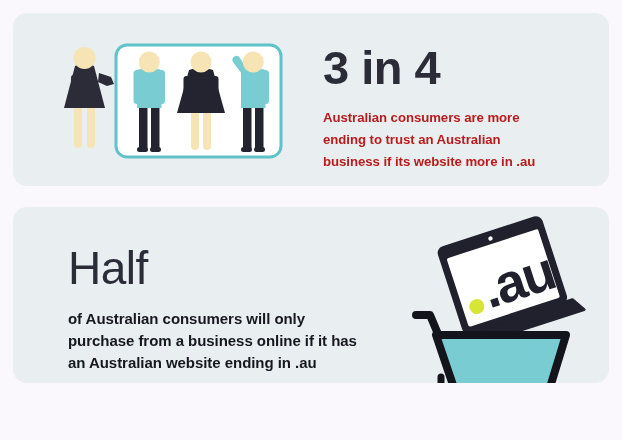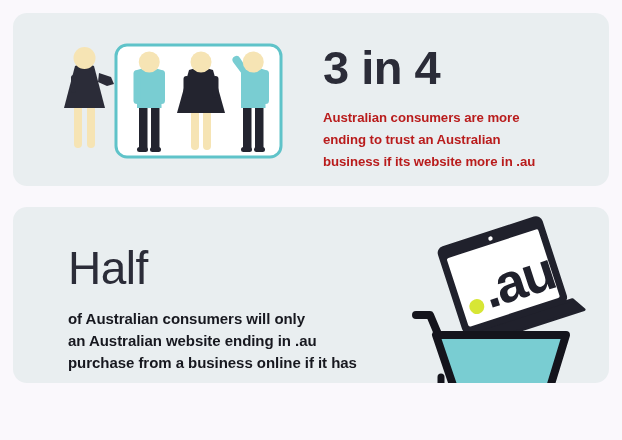--- a/index.html
+++ b/index.html
@@ -163,22 +163,22 @@
     </div>
   </div>
 
   <div class="card card-bottom">
     <div class="bottom-inner">
 
       <div class="text-col-bottom">
         <div class="stat-big-2">Half</div>
         <div class="stat-body-2">
           <div>of Australian consumers will only</div>
+          <div>purchase from a business online if it has</div>
           <div>an Australian website ending in .au</div>
-          <div>purchase from a business online if it has</div>
         </div>
       </div>
 
       <div class="cart-art">
         <svg width="190" height="185" viewBox="0 0 190 185">
 
           <g transform="rotate(-18 95 60)">
 
             <path d="M 36 103 L 154 103 L 162 116 L 28 116 Z" fill="#20212c" stroke="#20212c" stroke-width="3" stroke-linejoin="round"></path>
 

